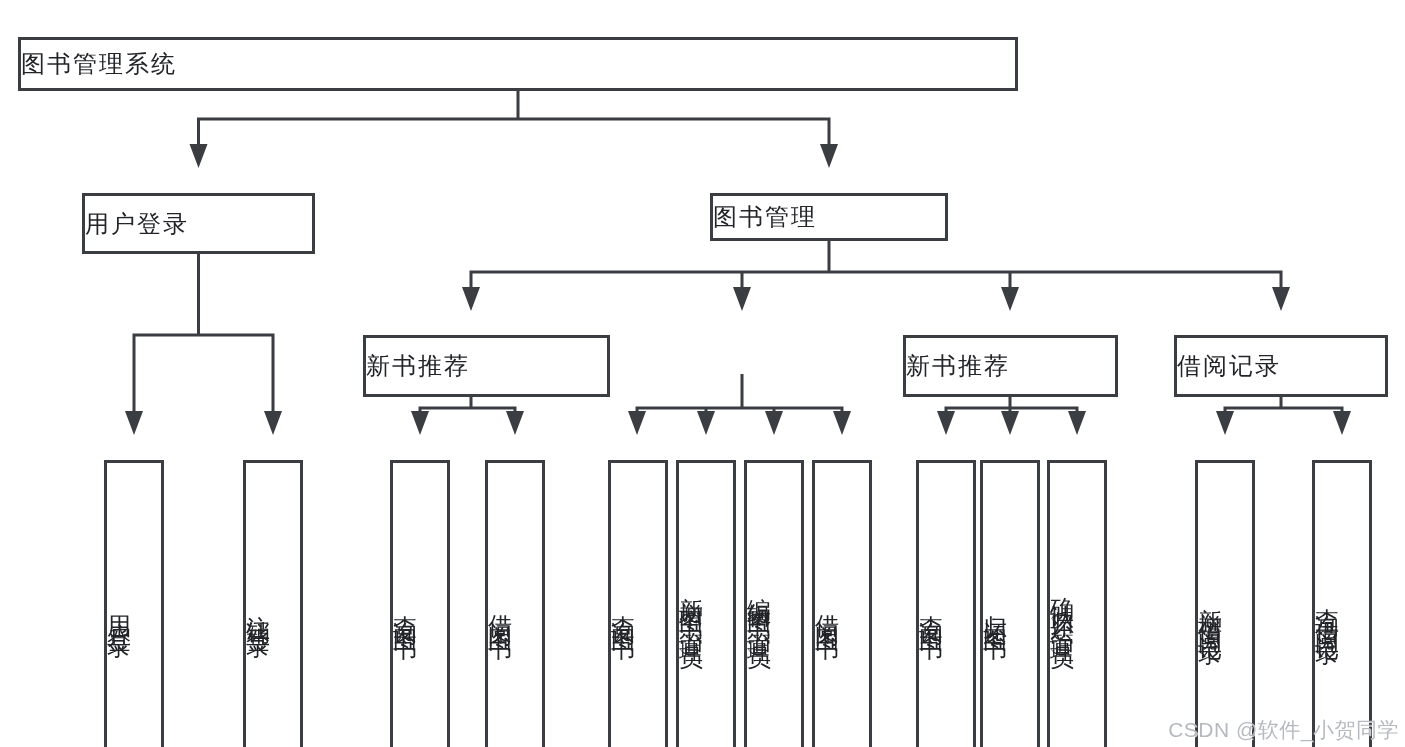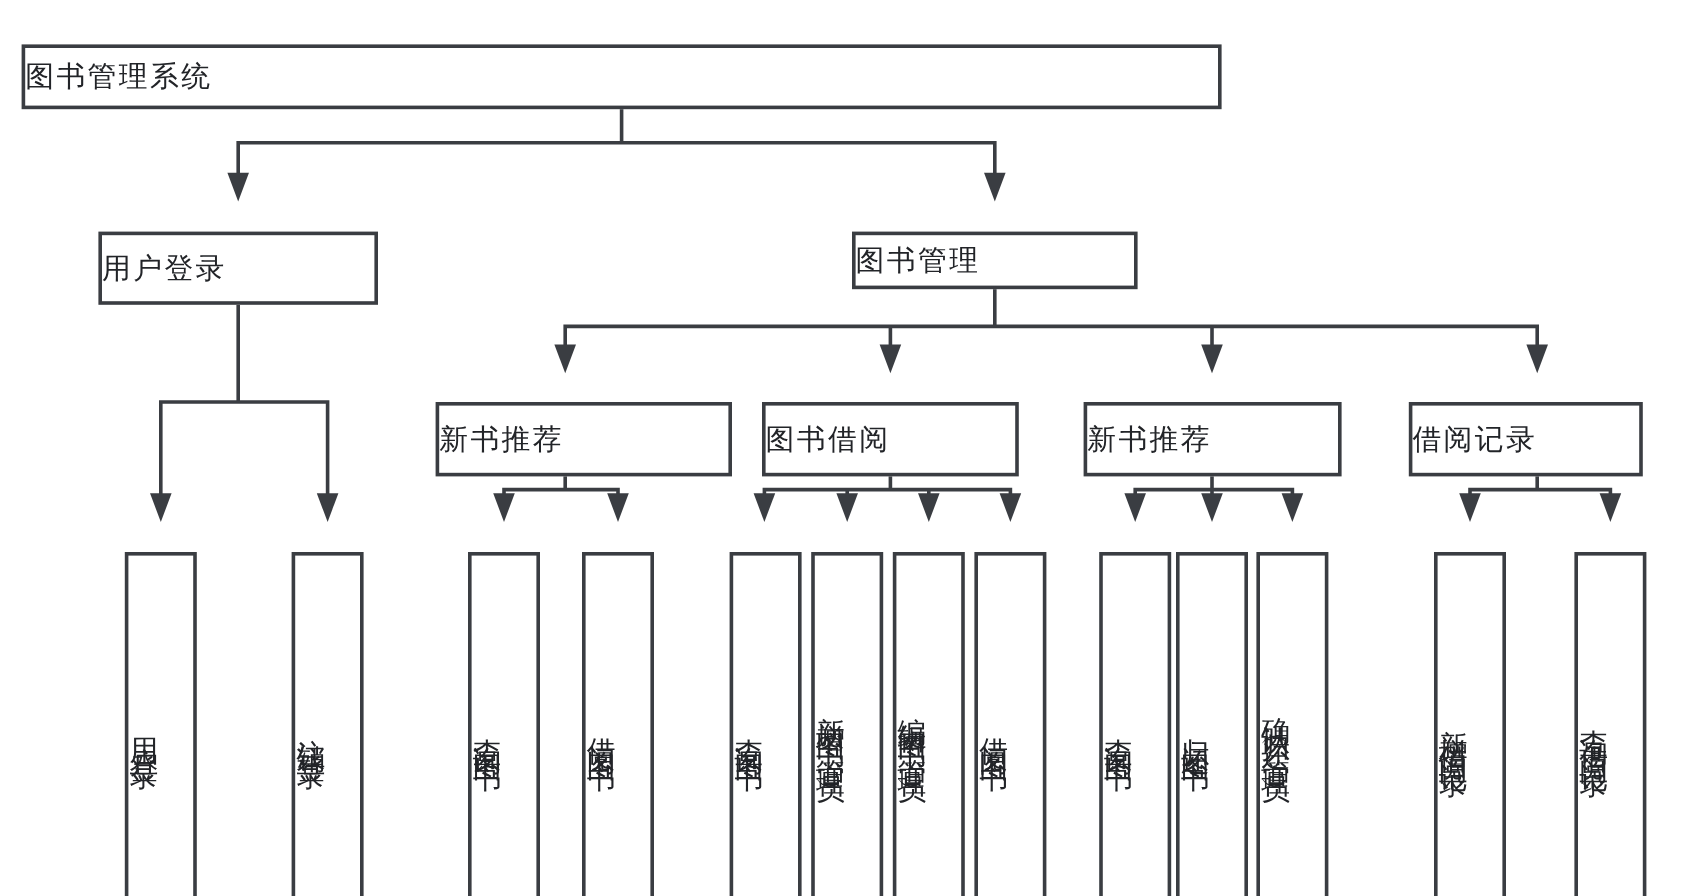--- a/index.html
+++ b/index.html
@@ -95,27 +95,24 @@
   <div class="node h" style="left:82px;top:170px;width:233px;height:61px">
     <span class="label">用户登录</span>
   </div>
   <div class="node h" style="left:710px;top:170px;width:238px;height:48px">
     <span class="label">图书管理</span>
   </div>
 
   <div class="node h" style="left:363px;top:312px;width:247px;height:62px">
     <span class="label">新书推荐</span>
   </div>
-  <div class="node h" style="left:635px;top:312px;width:214px;height:62px">
-    <span class="label">图书借阅</span>
-  </div>
   <div class="node h" style="left:903px;top:312px;width:215px;height:62px">
     <span class="label">新书推荐</span>
   </div>
-  <div class="node h" style="left:1174px;top:312px;width:195px;height:62px">
+  <div class="node h" style="left:1174px;top:312px;width:214px;height:62px">
     <span class="label">借阅记录</span>
   </div>
 
   <div class="node v" style="left:104px;top:437px;width:60px;height:299px">
     <span class="label">用户登录</span>
   </div>
   <div class="node v" style="left:243px;top:437px;width:60px;height:299px">
     <span class="label">注销登录</span>
   </div>
 
@@ -149,14 +146,15 @@
     <span class="label">确认归还（管理员）</span>
   </div>
 
   <div class="node v" style="left:1195px;top:437px;width:60px;height:299px">
     <span class="label">新增借阅记录</span>
   </div>
   <div class="node v" style="left:1312px;top:437px;width:60px;height:299px">
     <span class="label">查询借阅记录</span>
   </div>
 
+  <div class="watermark">CSDN @软件_小贺同学</div>
 
 </div>
 
 </body></html>

